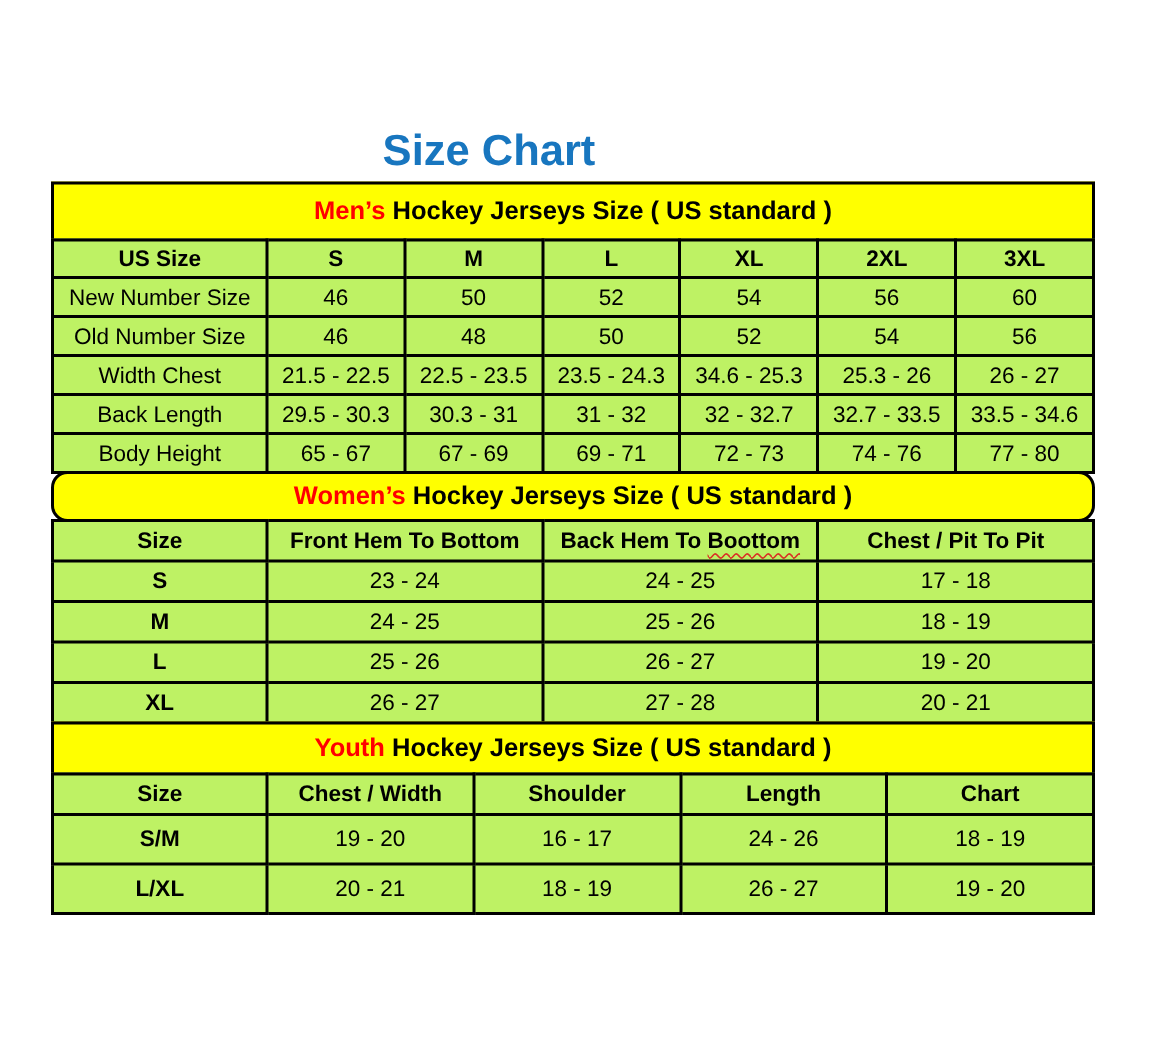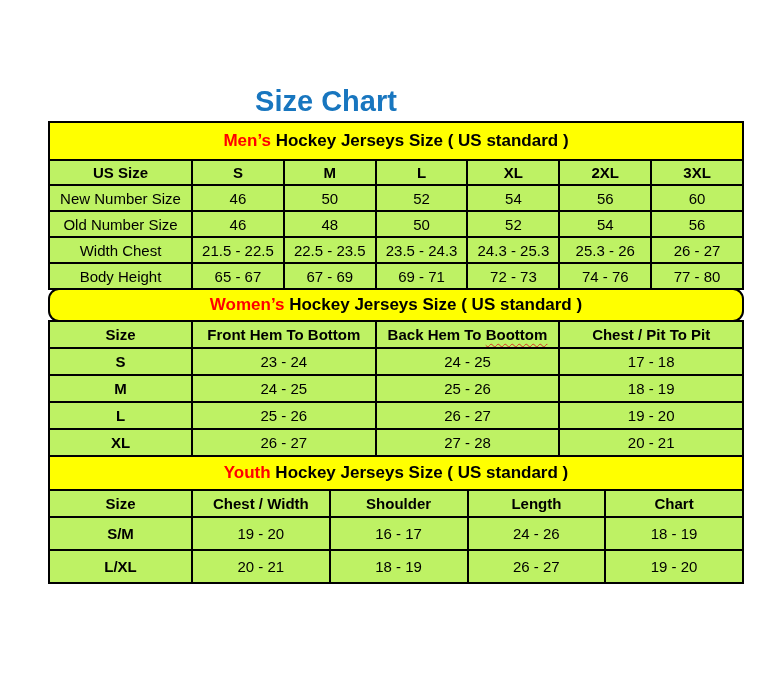--- a/index.html
+++ b/index.html
@@ -4,21 +4,21 @@
 <style>
   html,body{margin:0;padding:0;}
   body{
     width:776px;height:692px;background:#ffffff;position:relative;overflow:hidden;
     font-family:"Liberation Sans", sans-serif;color:#000;
   }
   .page-title{
     position:absolute;top:66px;left:0;width:652px;text-align:center;
     font-size:29px;font-weight:700;color:#1876BF;
   }
-  .chart-block{position:absolute;left:48px;top:121px;width:696px;}
+  .chart-block{position:absolute;left:34px;top:121px;width:696px;}
   .banner{
     box-sizing:border-box;width:696px;border:2px solid #000;background:#FFFF00;
     display:flex;align-items:center;justify-content:center;
     font-weight:700;font-size:17px;white-space:pre;
   }
   .banner .hl{color:#FF0000;}
   .banner.men{height:40px;}
   .banner.women{height:34px;margin-top:-2px;border-radius:11px;}
   .banner.youth{height:36px;margin-top:-2px;}
   table.sz{
@@ -89,23 +89,32 @@
         <td>50</td>
         <td>52</td>
         <td>54</td>
         <td>56</td>
       </tr>
       <tr>
         <td class="rowlabel">Width Chest</td>
         <td>21.5 - 22.5</td>
         <td>22.5 - 23.5</td>
         <td>23.5 - 24.3</td>
-        <td>24.3 - 25.3</td>
+        <td>34.6 - 25.3</td>
         <td>25.3 - 26</td>
         <td>26 - 27</td>
+      </tr>
+      <tr>
+        <td class="rowlabel">Back Length</td>
+        <td>29.5 - 30.3</td>
+        <td>30.3 - 31</td>
+        <td>31 - 32</td>
+        <td>32 - 32.7</td>
+        <td>32.7 - 33.5</td>
+        <td>33.5 - 34.6</td>
       </tr>
       <tr>
         <td class="rowlabel">Body Height</td>
         <td>65 - 67</td>
         <td>67 - 69</td>
         <td>69 - 71</td>
         <td>72 - 73</td>
         <td>74 - 76</td>
         <td>77 - 80</td>
       </tr>

